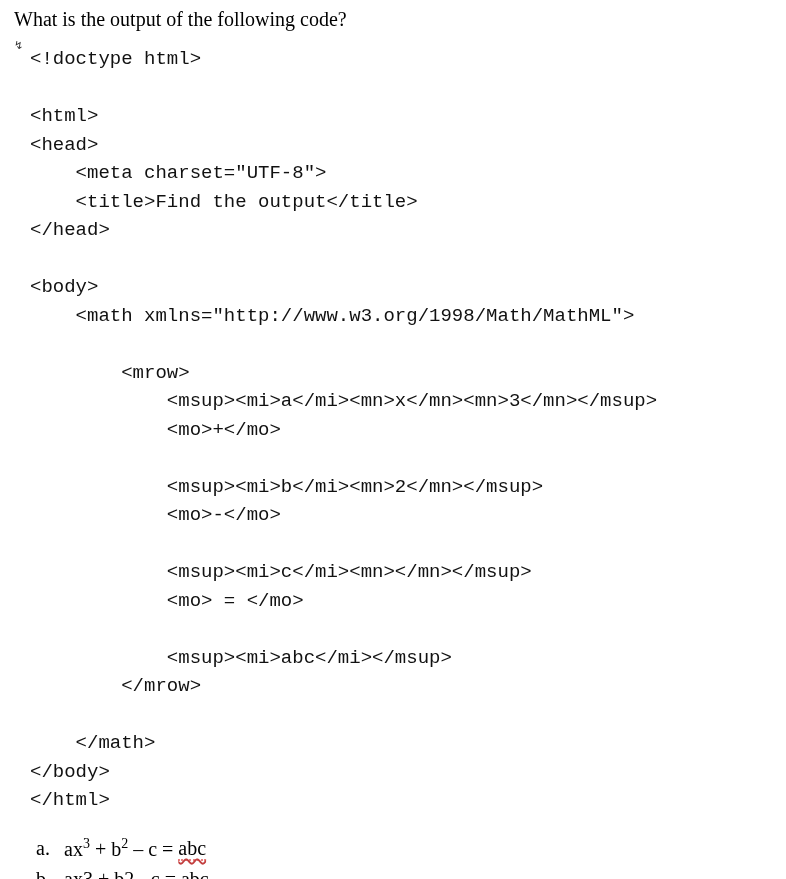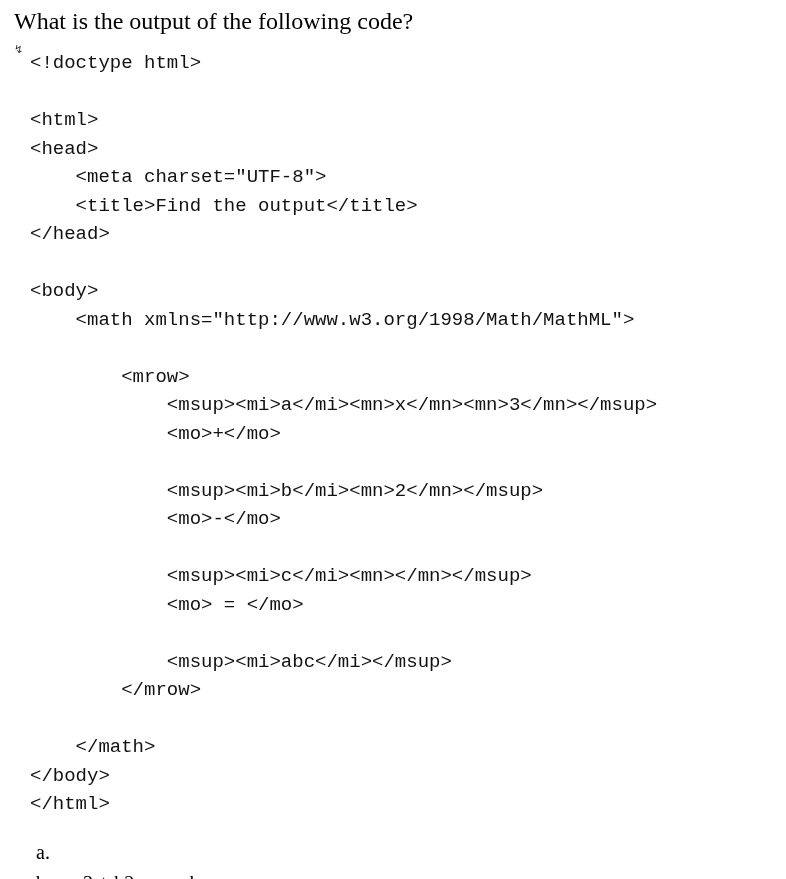--- a/index.html
+++ b/index.html
@@ -6,21 +6,21 @@
     margin: 0;
     padding: 8px 14px;
     font-family: "Times New Roman", Times, serif;
     font-size: 20px;
     color: #000;
     background: #fff;
     width: 786px;
     box-sizing: border-box;
   }
   .question {
-    font-size: 24px;
+    font-size: 20px;
     margin-bottom: 14px;
   }
   .small-arrow {
     font-size: 11px;
     color: #333;
     line-height: 0;
   }
   pre.code {
     font-family: "Courier New", Courier, monospace;
     font-size: 19px;
@@ -83,20 +83,23 @@
 <span>        &lt;/mrow&gt;</span>
 <span></span>
 <span>    &lt;/math&gt;</span>
 <span>&lt;/body&gt;</span>
 <span>&lt;/html&gt;</span></pre>
 
 <div class="options">
 
   <div class="option-row">
     <span class="opt-letter">a.</span>
+    <span>
+      <span>ax</span><span class="sup">3</span><span> + b</span><span class="sup">2</span><span> – c = </span><span class="underline-abc">abc</span>
+    </span>
   </div>
 
   <div class="option-row">
     <span class="opt-letter">b.</span>
     <span>
       <span>ax3 + b2 - c = </span><span class="underline-abc">abc</span>
     </span>
   </div>
 
 </div>

